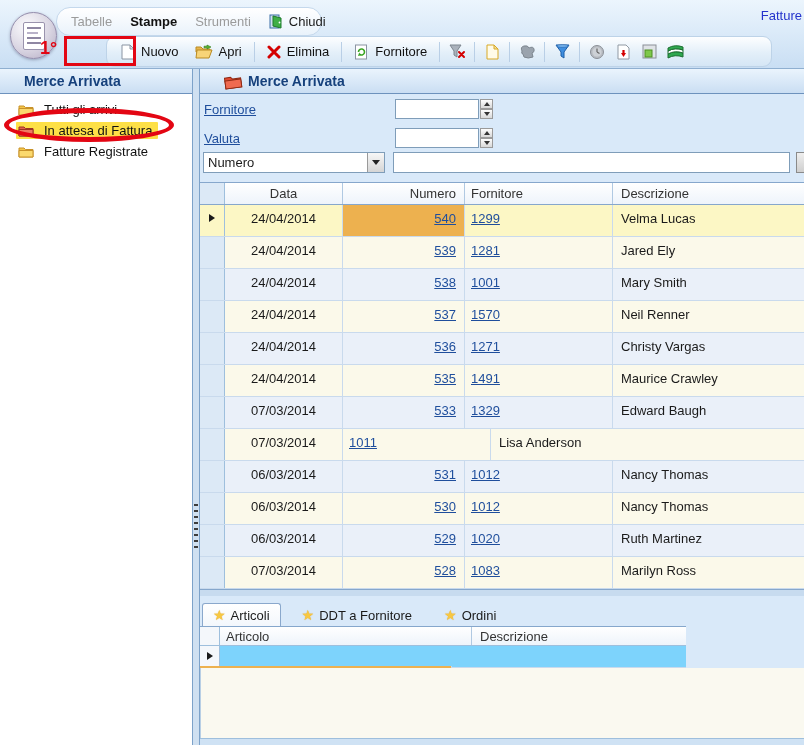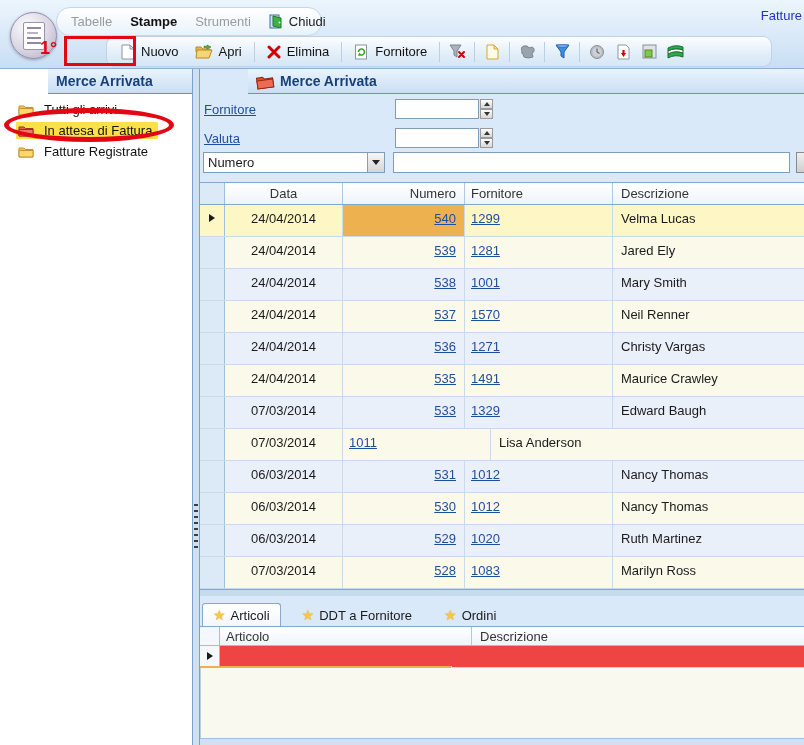--- a/index.html
+++ b/index.html
@@ -37,23 +37,23 @@
     border:0;background:transparent;cursor:pointer;padding:0;}
 
   
   .ann{position:absolute;z-index:50;pointer-events:none;}
   .ann-step{left:40px;top:38px;color:#e30613;font-weight:bold;font-size:18px;}
   .ann-rect{left:64px;top:36px;width:72px;height:30px;border:3px solid #e30613;}
   .ann-ellipse{left:4px;top:108px;width:170px;height:34px;border:5px solid #e30613;border-radius:50%;}
 
   
   .sidebar{position:absolute;left:0;top:69px;width:192px;height:676px;background:#fff;}
-  .panel-header{height:25px;display:flex;align-items:center;padding:0 8px;gap:6px;
+  .panel-header{height:25px;display:flex;align-items:center;padding:0 24px;gap:6px;
     background:linear-gradient(#eaf4fd,#cadef3);border-bottom:1px solid #6d92bd;
-    color:#16417c;font-weight:bold;font-size:14px;margin-left:48px;}
+    color:#16417c;font-weight:bold;font-size:14px;}
   .side-items{padding-top:5px;}
   .side-item{display:flex;align-items:center;height:21px;padding-left:16px;cursor:pointer;}
   .side-item .wrap{display:flex;align-items:center;gap:10px;padding:1px 6px 1px 2px;}
   .side-item.selected .wrap{background:#fde047;border-radius:1px;}
   .side-item span.lbl{white-space:nowrap;color:#111;}
 
   
   .vsplit{position:absolute;left:192px;top:69px;width:8px;height:676px;background:#cfe0f1;
     border-left:1px solid #7da2c9;border-right:1px solid #7da2c9;cursor:col-resize;}
   .grip{position:absolute;left:1px;top:435px;width:4px;height:44px;
@@ -111,21 +111,21 @@
   
   .tabstrip{position:absolute;left:0;top:531px;width:604px;height:26px;display:flex;
     align-items:flex-end;padding-left:2px;gap:10px;}
   .tab{display:flex;align-items:center;gap:5px;height:23px;padding:0 10px;cursor:pointer;
     border:1px solid transparent;border-bottom:0;white-space:nowrap;}
   .tab.active{background:linear-gradient(#ffffff,#f3f7fc);border-color:#8aa8cc;
     border-radius:3px 3px 0 0;}
   .star{color:#f7c843;font-size:14px;line-height:1;text-shadow:0 0 1px #d89a28;}
 
   
-  .detail{position:absolute;left:0;top:557px;width:604px;background:#ef4444;
+  .detail{position:absolute;left:0;top:557px;width:486px;background:#7dd3fc;
     border-top:1px solid #86a7cc;}
   .dhead{display:flex;height:19px;background:linear-gradient(#ffffff,#eef4fb);
     border-bottom:1px solid #9ebfdd;align-items:center;color:#333;}
   .dh{border-right:1px solid #b0c9e2;height:100%;display:flex;align-items:center;}
   .drow{display:flex;height:22px;border-bottom:1px solid #c9daed;cursor:pointer;flex-direction:column;}
   .dc{display:flex;align-items:center;border-right:1px solid #c9daed;}
   .dind{width:20px;flex:0 0 20px;justify-content:center;background:#f4f7fb;
     border-right:1px solid #9ebfdd;}
   .d-art{width:252px;flex:0 0 252px;padding-left:6px;background:#edb14f;}
   .d-desc{flex:1;padding-left:8px;background:#fcf7c5;border-right:0;}

